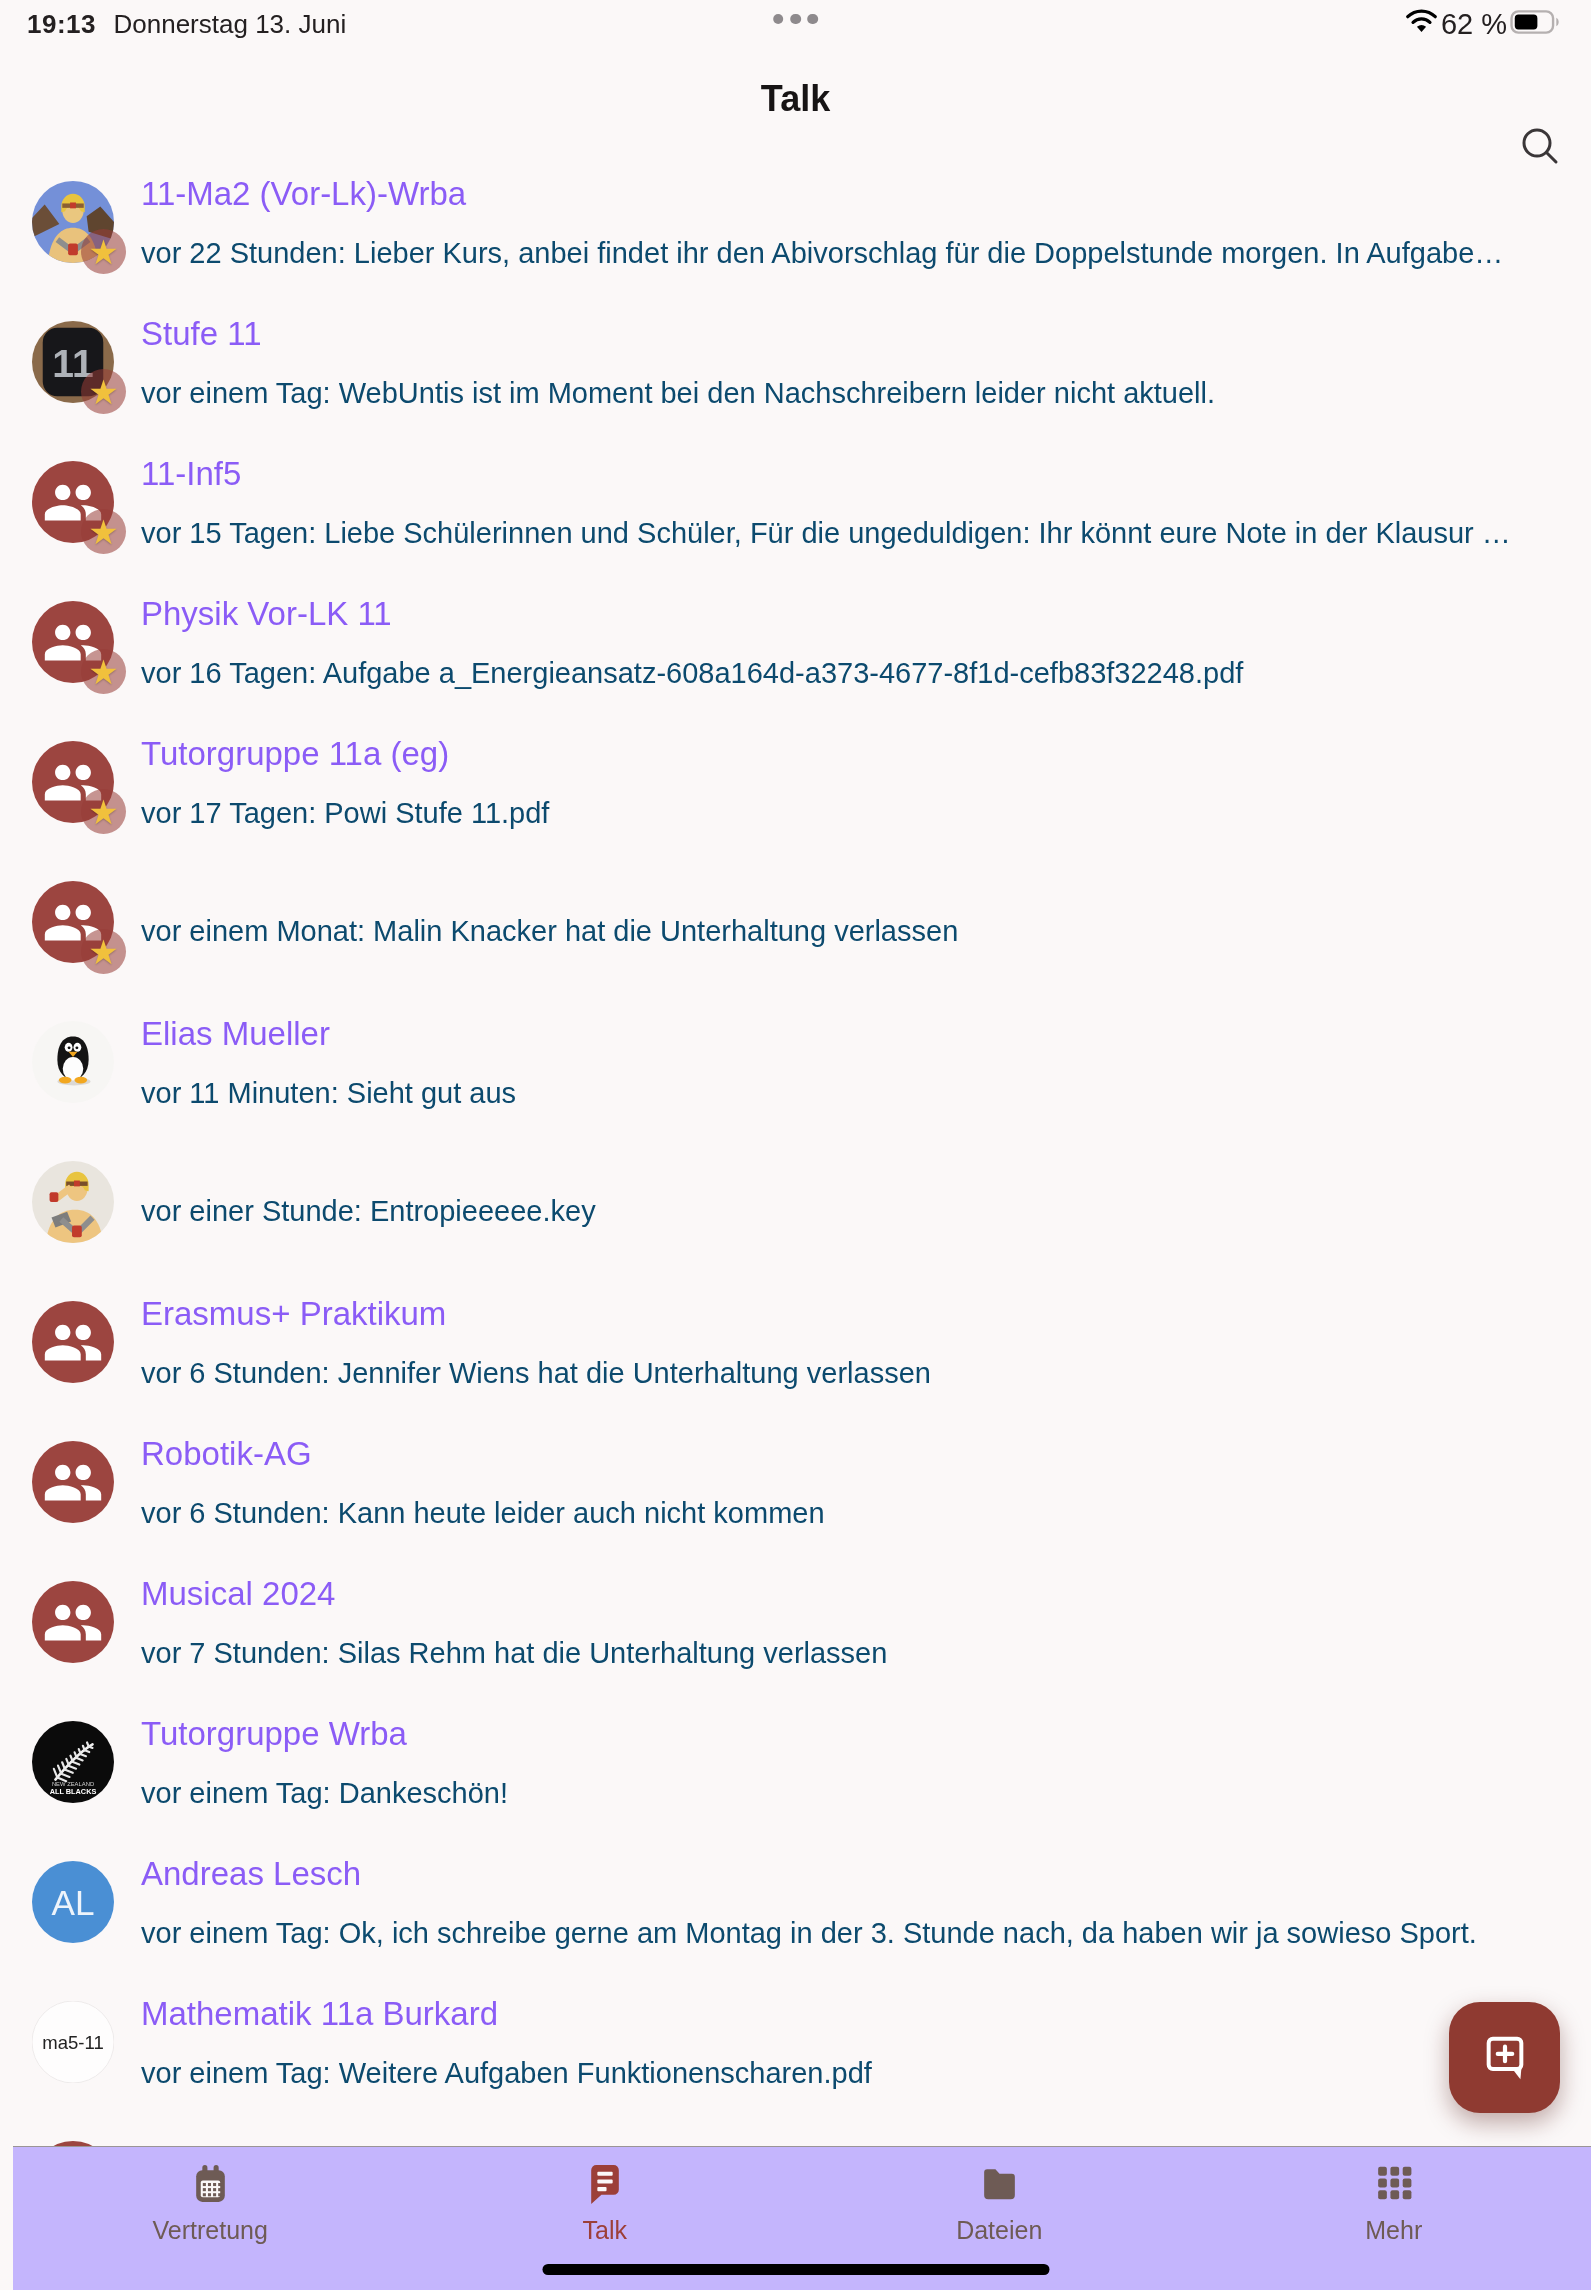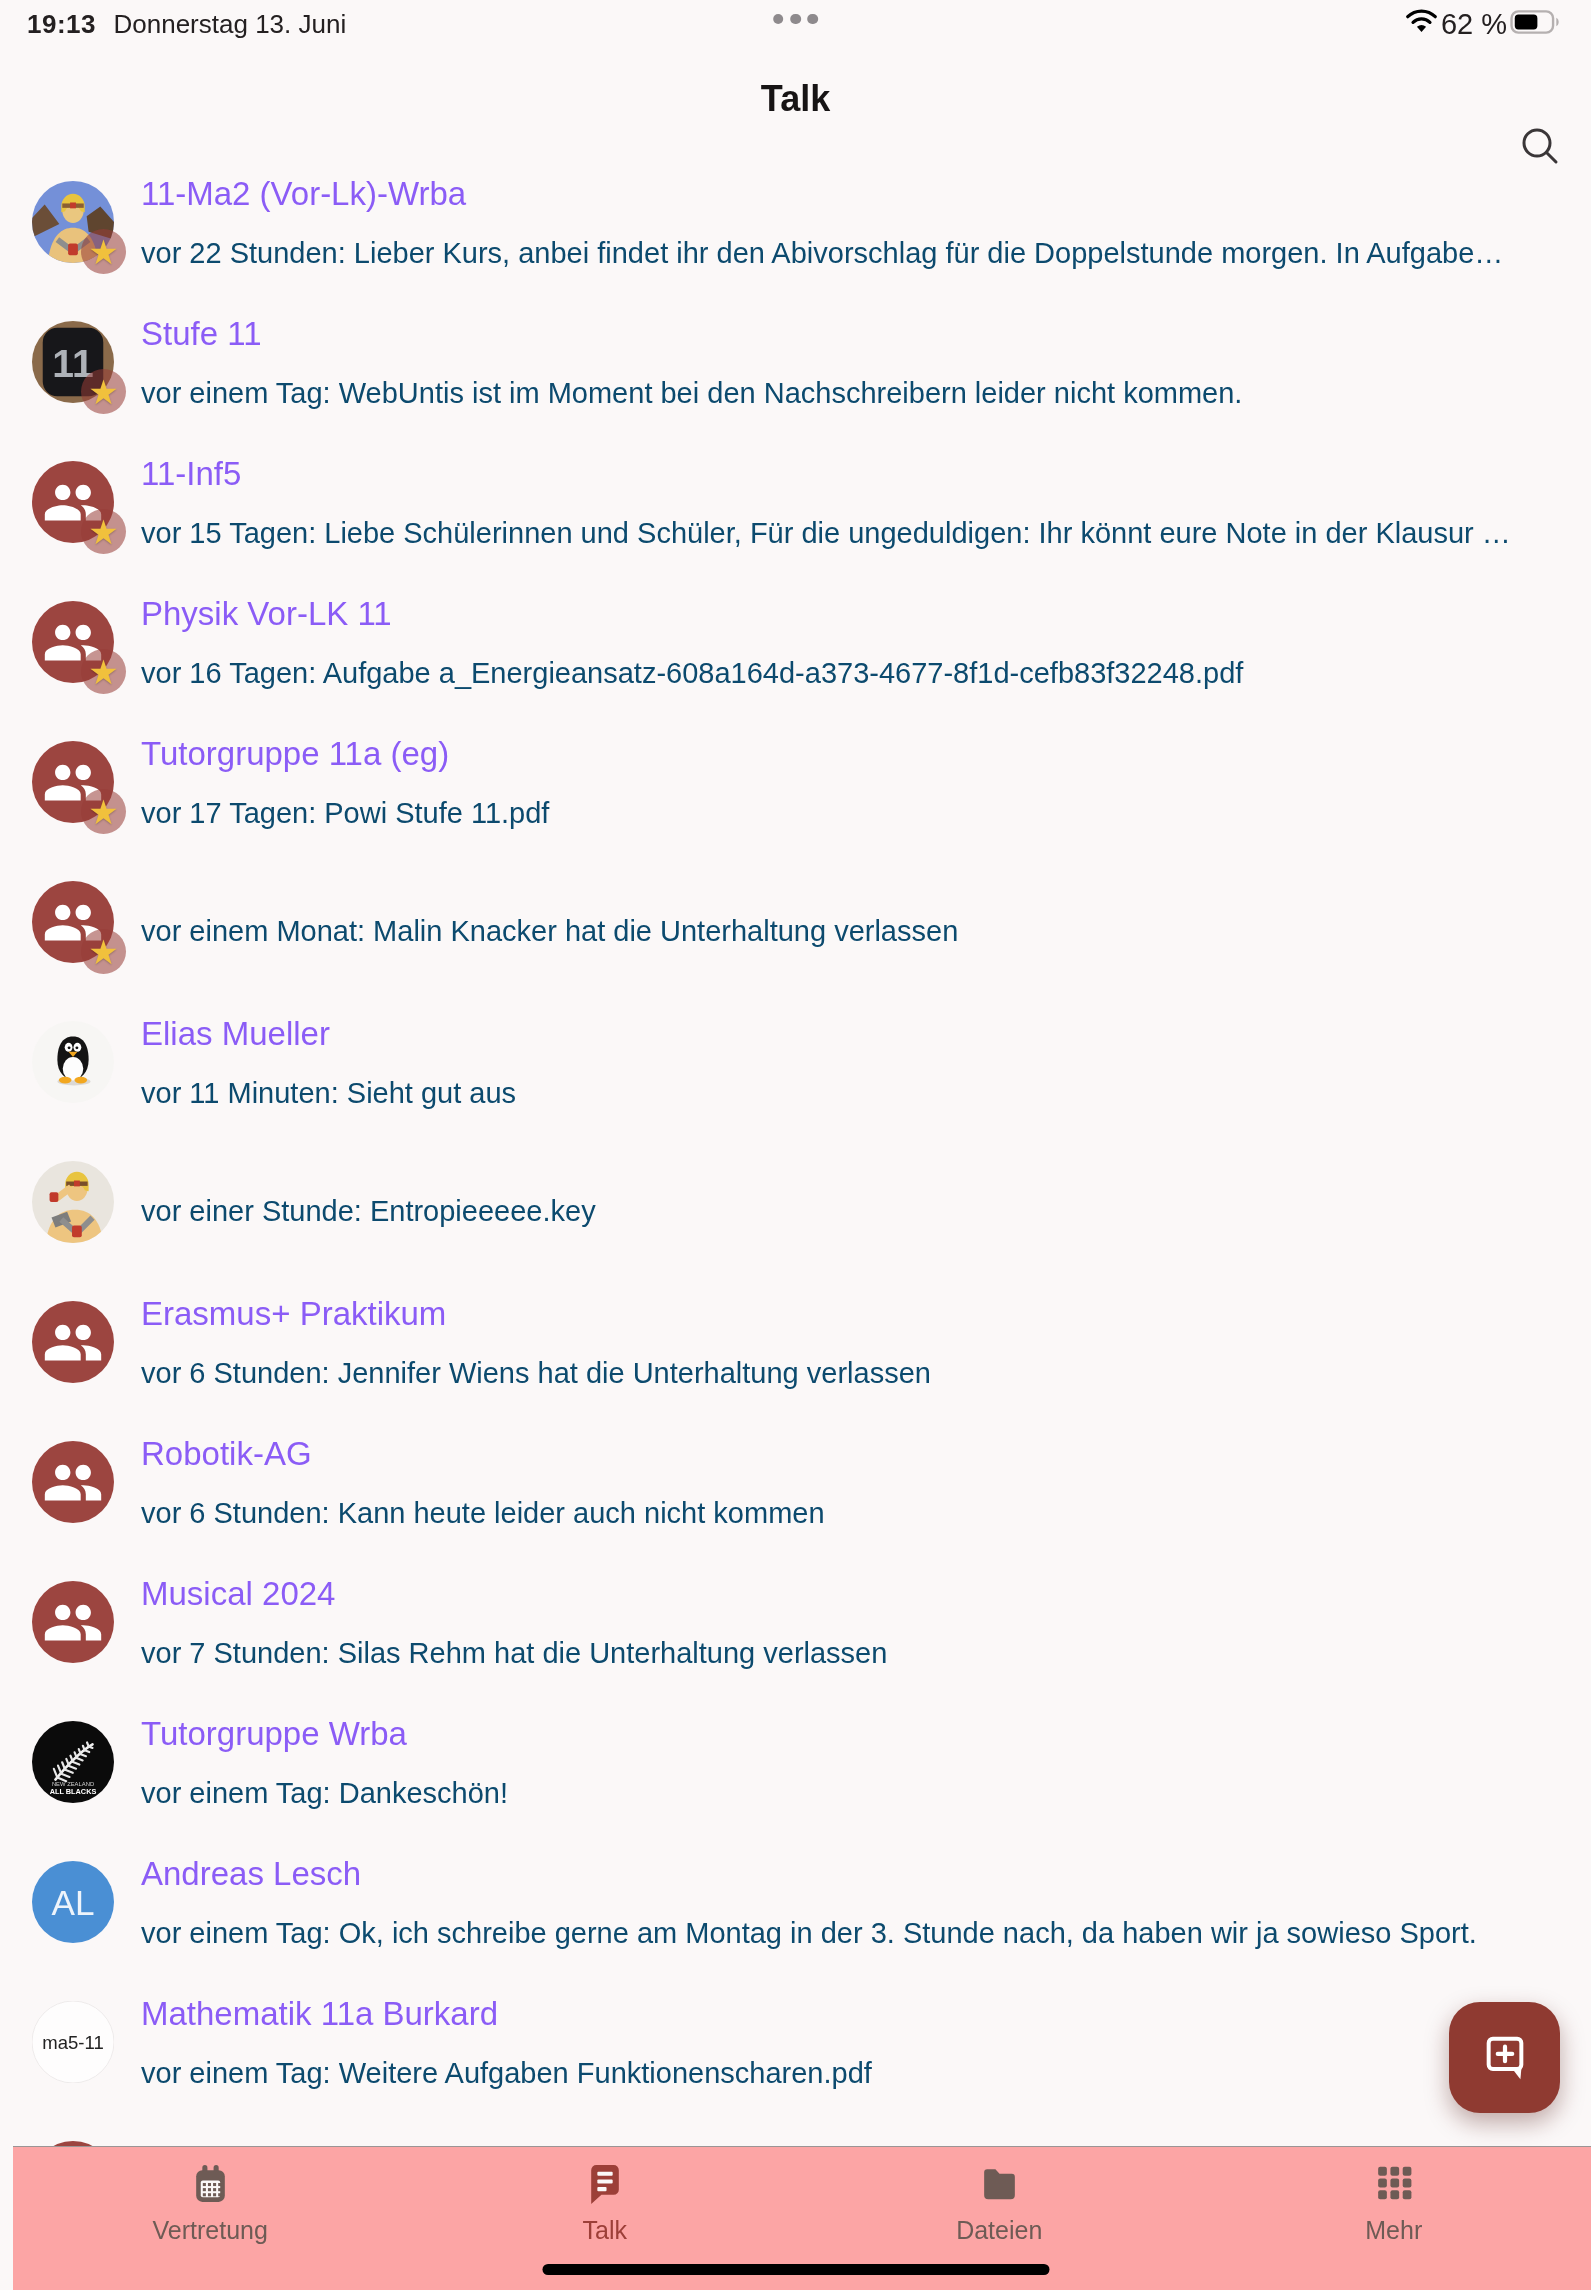--- a/index.html
+++ b/index.html
@@ -45,21 +45,21 @@
   
   .fab{
     position:absolute;top:2002px;right:31px;width:111px;height:111px;border-radius:31px;
     background:var(--fab,#8f3a31);border:none;cursor:pointer;z-index:8;
     display:flex;align-items:center;justify-content:center;
     box-shadow:0 9.7px 23px rgba(80,20,15,.35);
   }
 
   
   .tab-bar{
-    position:absolute;left:0;right:0;top:2146px;bottom:0;background:#fca5a5;
+    position:absolute;left:0;right:0;top:2146px;bottom:0;background:#c4b5fd;
     border-top:1.9px solid #9b9595;display:flex;z-index:7;box-sizing:border-box;margin-left:13px;
   }
   .tab{flex:1;display:flex;flex-direction:column;align-items:center;padding-top:13.6px;gap:7.8px;background:none;border:none;cursor:pointer;font-family:inherit;}
   .tab .tab-label{font-size:25px;color:var(--tab-inactive,#6e5b55);}
   .tab.active .tab-label{color:var(--tab-active,#9c3f38);}
   .home-indicator{position:absolute;left:50%;transform:translateX(-50%);bottom:14.6px;width:507px;height:11.6px;border-radius:6.8px;background:#000;z-index:11;}
 </style>
 </head>
 <body style="background: rgb(251, 248, 248);">
 
@@ -138,21 +138,21 @@
       <div class="avatar">
           <svg viewBox="0 0 84 84" width="82" height="82">
       <circle cx="42" cy="42" r="42" fill="#8a6a4a"></circle>
       <rect x="11" y="7" width="62" height="70" rx="15" fill="#17171a"></rect>
       <text x="42" y="57" font-size="40" font-weight="bold" fill="#aeb2b8" text-anchor="middle" font-family="Liberation Sans,sans-serif">11</text>
           </svg>
           <div class="star-badge">★</div>
         </div>
       <div class="texts">
         <div class="title">Stufe 11</div>
-        <div class="preview">vor einem Tag: WebUntis ist im Moment bei den Nachschreibern leider nicht kommen.</div>
+        <div class="preview">vor einem Tag: WebUntis ist im Moment bei den Nachschreibern leider nicht aktuell.</div>
       </div>
     </div>
 
     <div class="row">
       <div class="avatar">
           <svg viewBox="0 0 24 24" width="82" height="82">
       <circle cx="12" cy="12" r="12" fill="#9c4540"></circle>
       <g fill="#fff" transform="translate(3,3.2) scale(0.75)">
               <path d="M16 11c1.66 0 2.99-1.34 2.99-3S17.66 5 16 5c-1.66 0-3 1.34-3 3s1.34 3 3 3zm-8 0c1.66 0 2.99-1.34 2.99-3S9.66 5 8 5C6.34 5 5 6.34 5 8s1.34 3 3 3zm0 2c-2.33 0-7 1.17-7 3.5V19h14v-2.5c0-2.33-4.67-3.5-7-3.5zm8 0c-.29 0-.62.02-.97.05 1.16.84 1.97 1.97 1.97 3.45V19h6v-2.5c0-2.33-4.67-3.5-7-3.5z"></path>
             </g>

